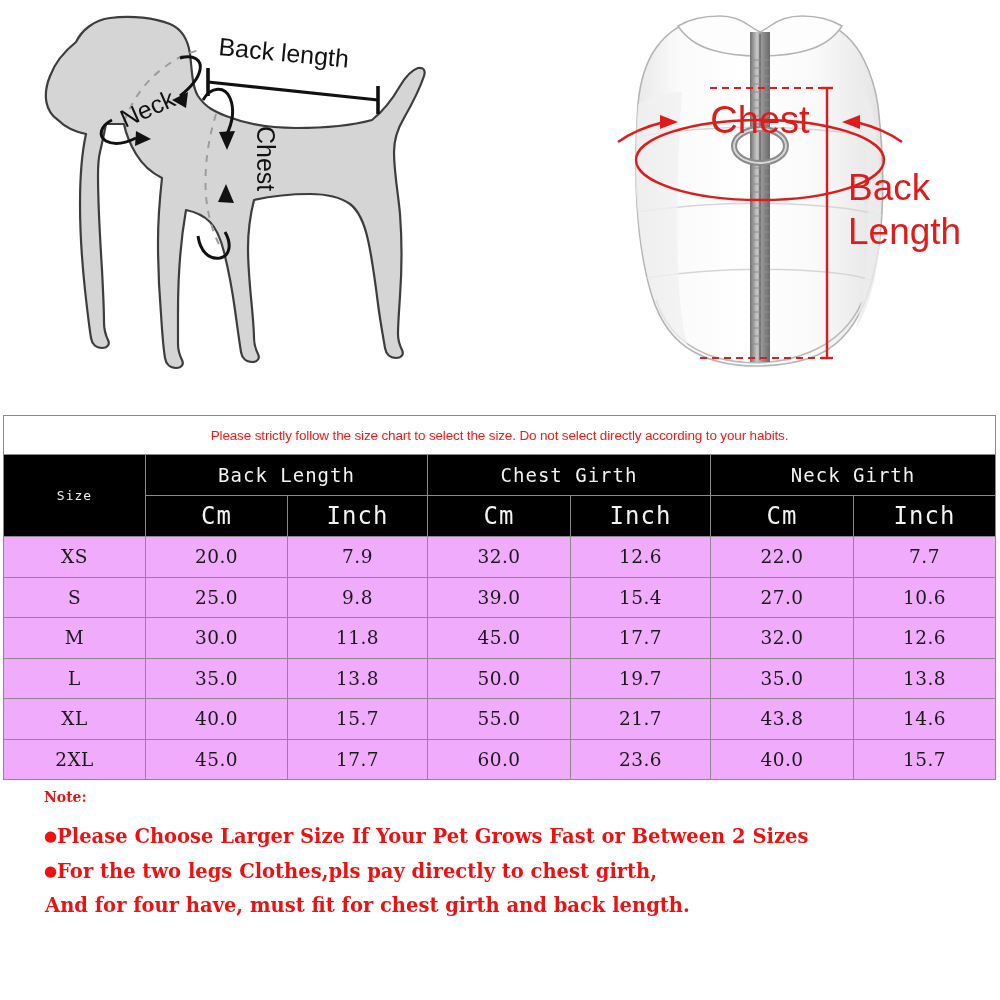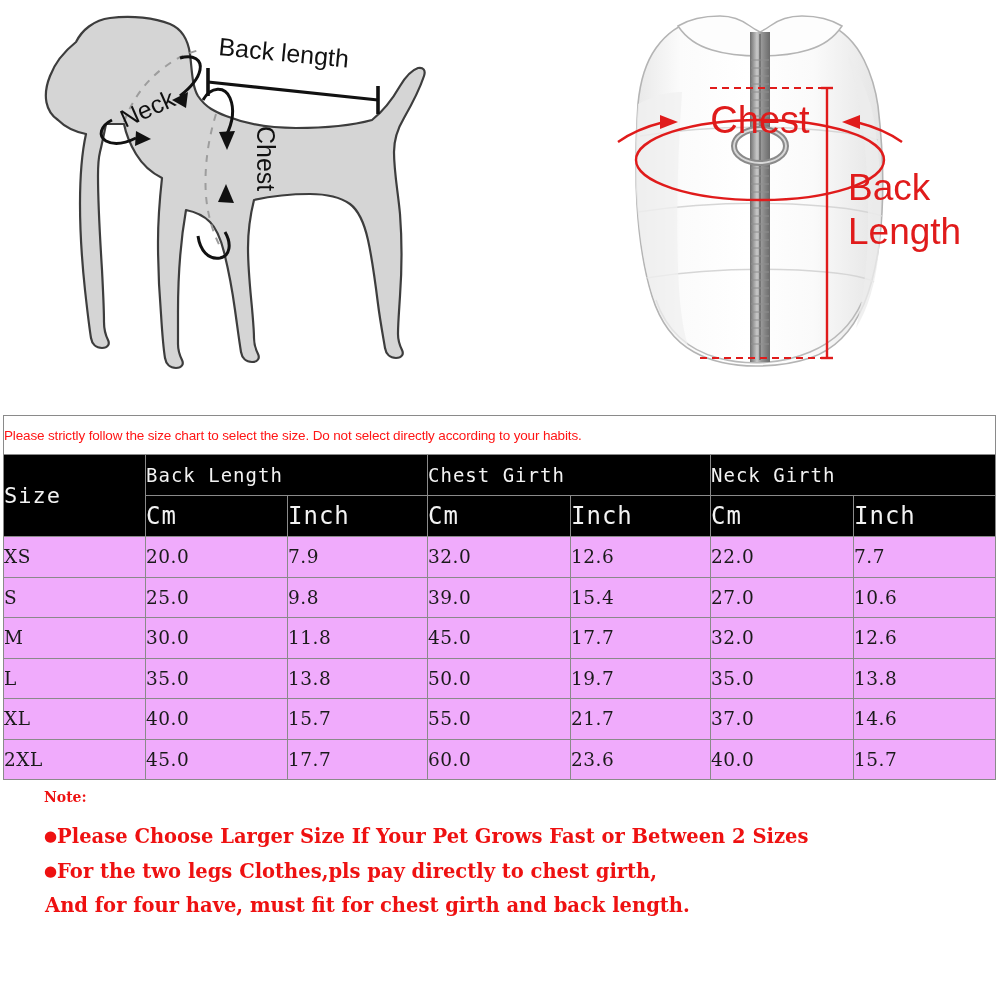--- a/index.html
+++ b/index.html
@@ -54,20 +54,21 @@
     width: 993px;
   }
   table.size-chart {
     border-collapse: collapse;
     width: 993px;
     table-layout: fixed;
   }
   table.size-chart td, table.size-chart th {
     border: 1px solid #8a8a8a;
     padding: 0;
+    text-align: center;
     vertical-align: middle;
   }
   .banner-cell {
     background: #ffffff;
     height: 38px;
     color: #ff1515;
     font-family: "Liberation Sans", sans-serif;
     font-size: 13.5px;
     letter-spacing: -0.15px;
     font-weight: 400;
@@ -76,21 +77,21 @@
   .hdr {
     background: #000000;
     color: #f2f2f2;
     font-family: "DejaVu Sans Mono", "Liberation Mono", monospace;
     font-size: 19px;
     letter-spacing: 1px;
     font-weight: 400;
   }
   .hdr-group { height: 40px; }
   .hdr-unit  { height: 40px; font-size: 24px; }
-  .hdr-size  { font-size: 22px; }
+  .hdr-size  { font-size: 13px; }
   td.cell {
     background: #f0abfc;
     color: #1a1a1a;
     height: 39.5px;
     font-family: "DejaVu Serif", "Liberation Serif", serif;
     font-size: 18.5px;
     letter-spacing: 0.5px;
     font-weight: 400;
   }
   td.cell.size-label { letter-spacing: 0.5px; }
@@ -396,21 +397,21 @@
           <td class="cell">19.7</td>
           <td class="cell">35.0</td>
           <td class="cell">13.8</td>
         </tr>
         <tr>
           <td class="cell size-label">XL</td>
           <td class="cell">40.0</td>
           <td class="cell">15.7</td>
           <td class="cell">55.0</td>
           <td class="cell">21.7</td>
-          <td class="cell">37.0</td>
+          <td class="cell">43.8</td>
           <td class="cell">14.6</td>
         </tr>
         <tr>
           <td class="cell size-label">2XL</td>
           <td class="cell">45.0</td>
           <td class="cell">17.7</td>
           <td class="cell">60.0</td>
           <td class="cell">23.6</td>
           <td class="cell">40.0</td>
           <td class="cell">15.7</td>

